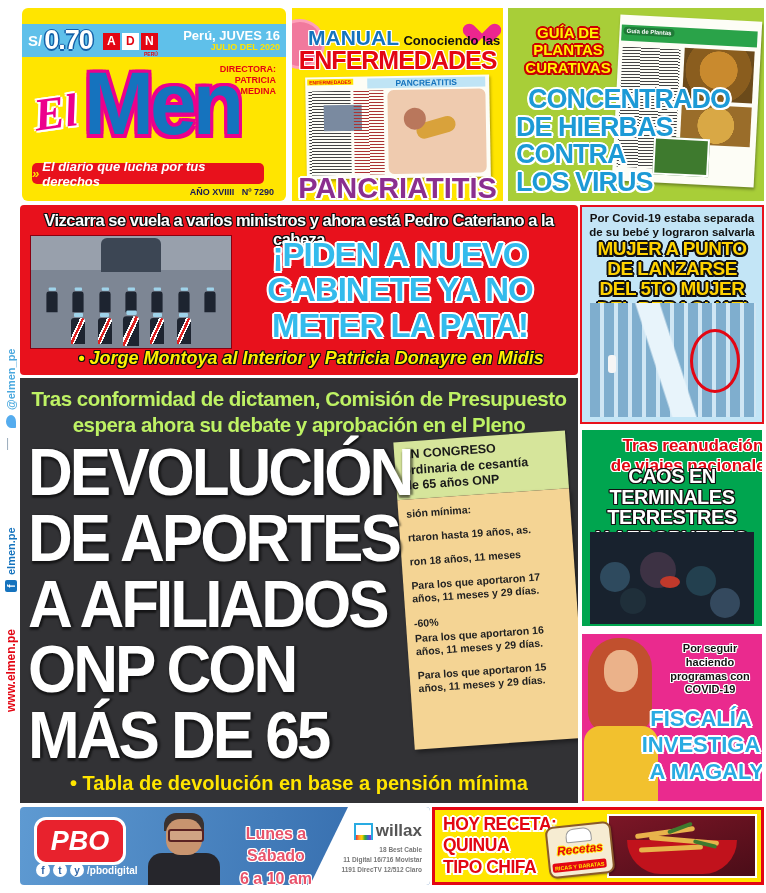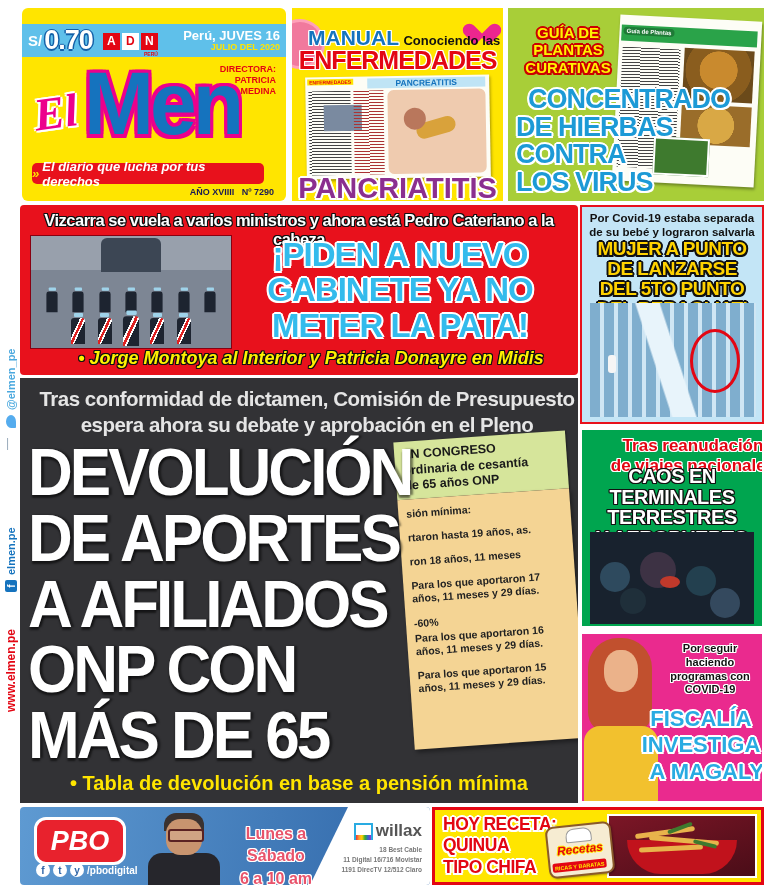--- a/index.html
+++ b/index.html
@@ -237,32 +237,32 @@
   </div>
 
   <div class="card" id="rebagliati">
     <div class="abs b ctr" style="left:0;top:5px;width:100%;color:#111;font-size:11.5px;line-height:1.2;">
       <span style="display:block;">Por Covid-19 estaba separada</span>
       <span style="display:block;">de su bebé y lograron salvarla</span>
     </div>
     <div class="abs b ctr ob2" style="left:0;top:32px;width:100%;color:#FFD200;font-size:19px;line-height:1.05;letter-spacing:-0.5px;">
       <span style="display:block;">MUJER A PUNTO</span>
       <span style="display:block;">DE LANZARSE</span>
-      <span style="display:block;">DEL 5TO PUNTO</span>
+      <span style="display:block;">DEL 5TO MUJER</span>
       <span style="display:block;">DEL REBAGLIATI</span>
     </div>
     <div class="abs" id="bldg">
       <div class="beam"></div>
       <div class="person"></div>
       <div class="circle"></div>
     </div>
   </div>
 
   <div class="card" id="onp">
-    <div class="abs b ctr" style="left:8px;top:8px;width:100%;color:#e5e5e5;font-size:20.5px;line-height:1.25;letter-spacing:-0.5px;">
+    <div class="abs b ctr" style="left:0;top:8px;width:100%;color:#bef264;font-size:20.5px;line-height:1.25;letter-spacing:-0.5px;">
       <span style="display:block;">Tras conformidad de dictamen, Comisión de Presupuesto</span>
       <span style="display:block;">espera ahora su debate y aprobación en el Pleno</span>
     </div>
     <div class="doc">
       <div class="doc-head">
         <span style="display:block;">EN CONGRESO</span>
         <span style="display:block;">ordinaria de cesantía</span>
         <span style="display:block;">de 65 años ONP</span>
       </div>
       <div class="doc-body">

